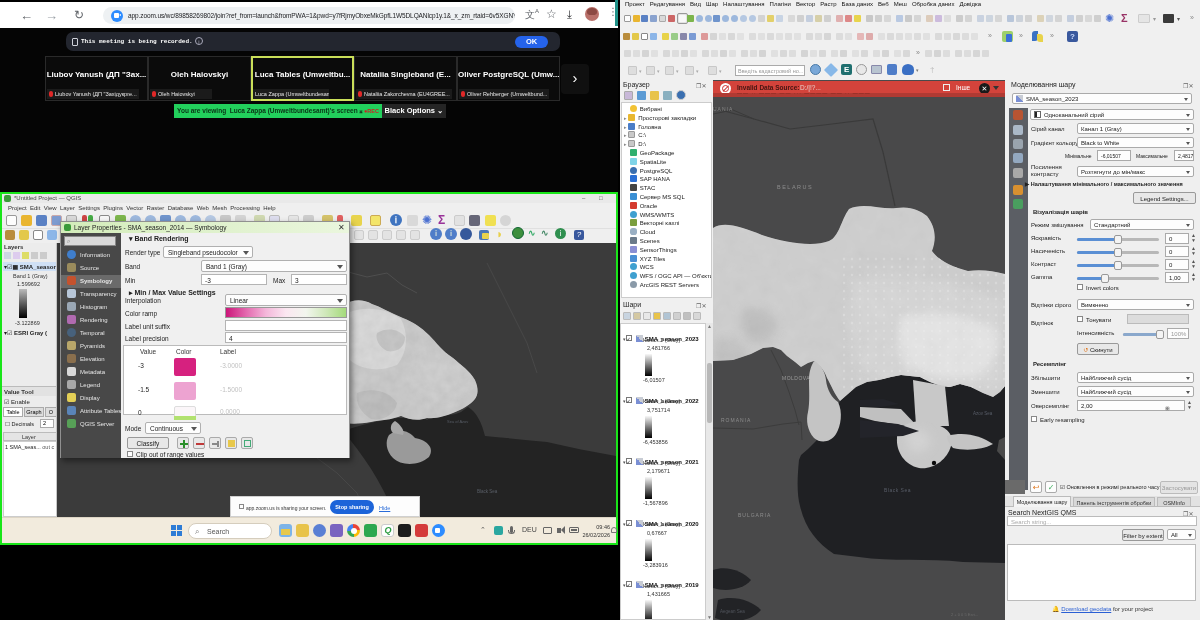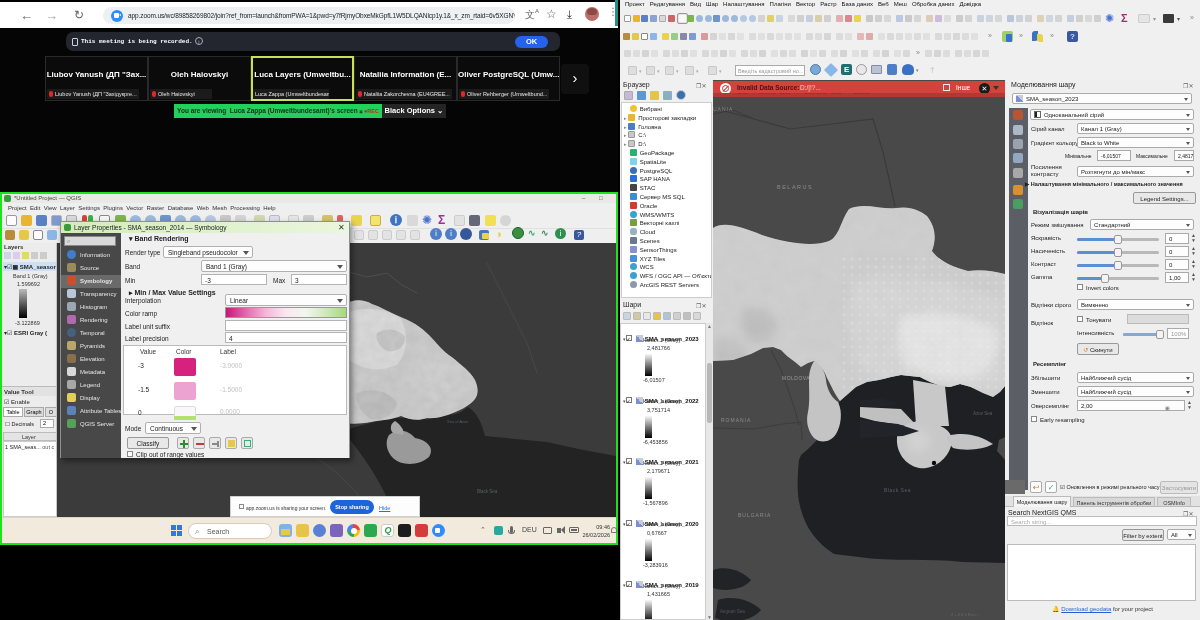--- a/index.html
+++ b/index.html
@@ -74,25 +74,25 @@
       <div class="abs" id="tiles" style="left:45px;top:28px;width:515px;height:45px;">
         <div class="tile" style="left:0;">
             <div class="tname">Liubov Yanush (ДП "Зах...</div>
             <div class="tlab"><span class="mic"></span>Liubov Yanush (ДП "Західукрге...</div>
           </div>
         <div class="tile" style="left:103px;">
             <div class="tname">Oleh Haiovskyi</div>
             <div class="tlab" style="width:62px;"><span class="mic"></span>Oleh Haiovskyi</div>
           </div>
         <div class="tile" style="left:206px;border:2px solid #cadf59;">
-            <div class="tname" style="top:12px;">Luca Layers (Umweltbu...</div>
+            <div class="tname" style="top:12px;">Luca Tables (Umweltbu...</div>
             <div class="tlab" style="width:76px;left:0;bottom:0;">Luca Zappa (Umweltbundesamt)</div>
           </div>
         <div class="tile" style="left:309px;">
-            <div class="tname">Nataliia Information (E...</div>
+            <div class="tname">Nataliia Singleband (E...</div>
             <div class="tlab"><span class="mic"></span>Nataliia Zakorchevna (EU4GREE...</div>
           </div>
         <div class="tile" style="left:412px;">
             <div class="tname">Oliver PostgreSQL (Umw...</div>
             <div class="tlab"><span class="mic"></span>Oliver Rehberger (Umweltbund...</div>
           </div>
       </div>
       <div class="abs" style="left:561px;top:36px;width:28px;height:30px;background:#101010;border-radius:4px;color:#fff;font-size:15px;text-align:center;line-height:28px;">›</div>
 
       <div class="abs" style="left:174px;top:76px;width:208px;height:14px;background:#22d05c;color:#0b3317;font-weight:bold;line-height:14px;text-align:center;white-space:nowrap;overflow:hidden;font-size:6.5px;">You are viewing&nbsp; Luca Zappa (Umweltbundesamt)'s screen 𝄪<span style="color:#c22;font-size:5.5px;">&nbsp;●REC</span></div>

